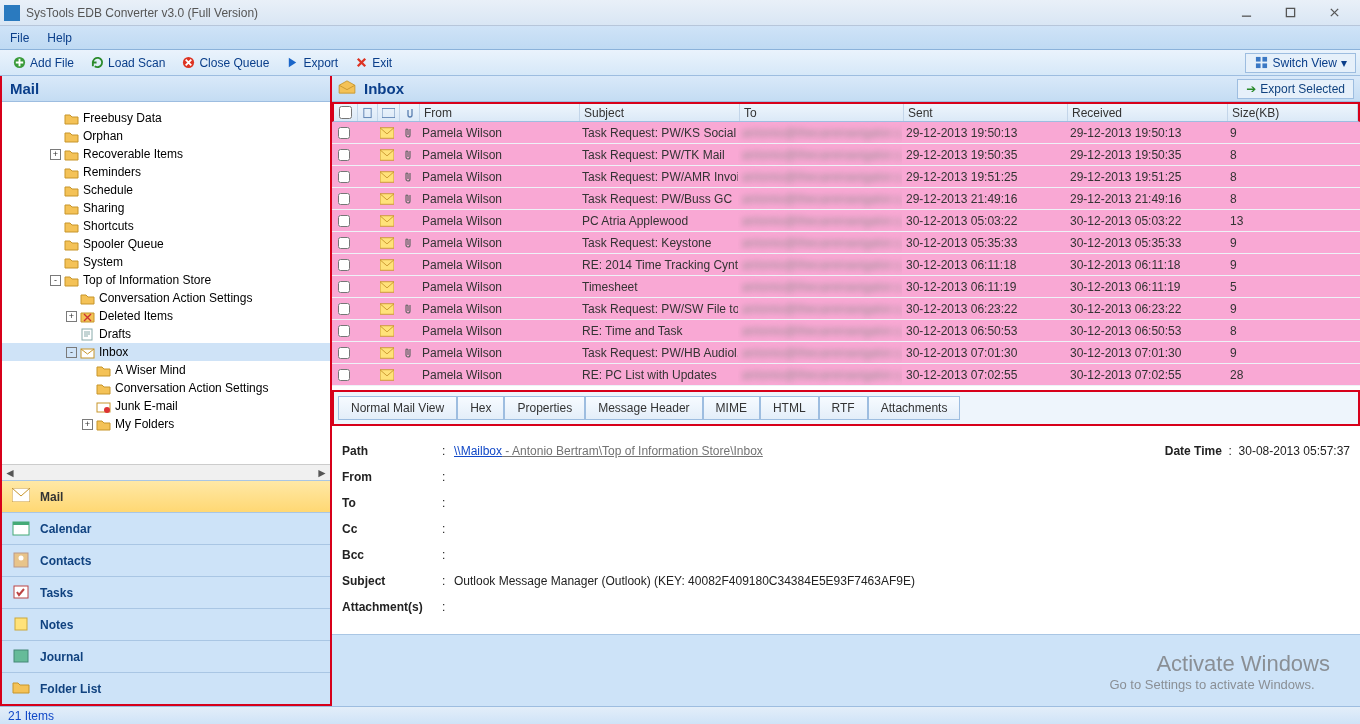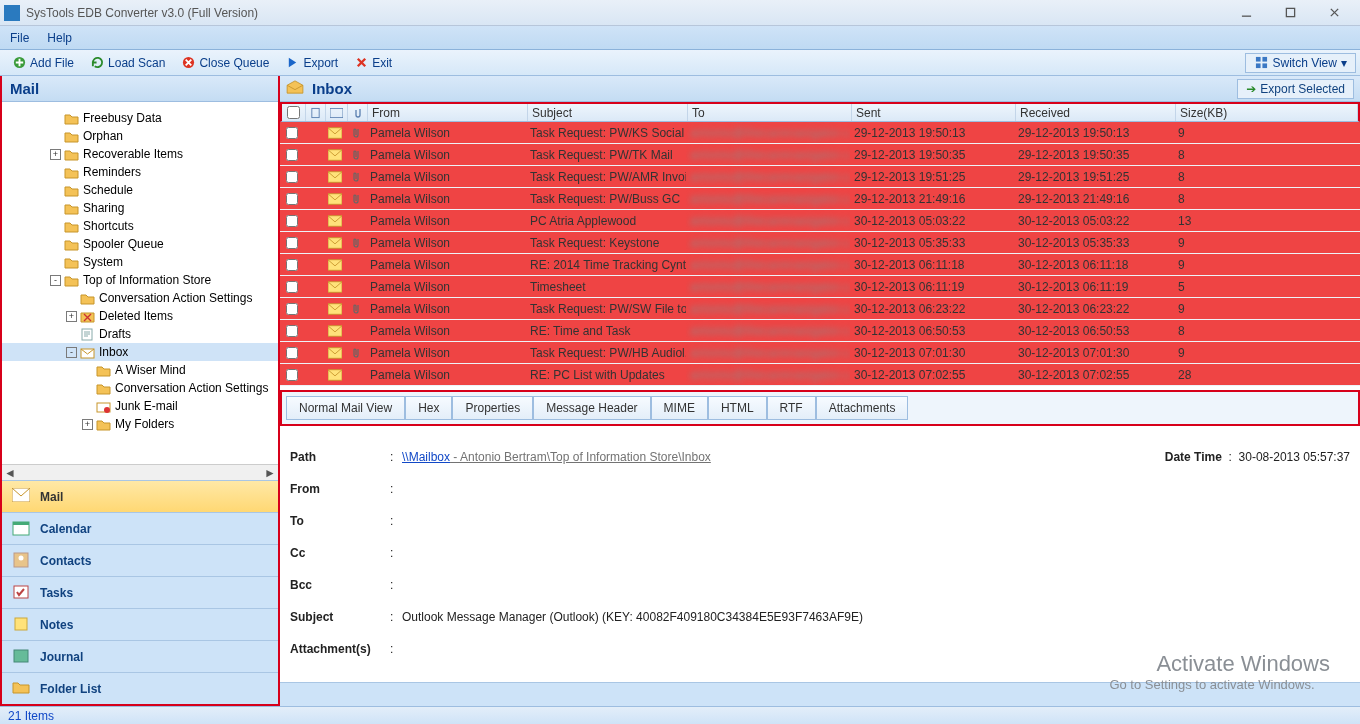--- a/index.html
+++ b/index.html
@@ -18,21 +18,21 @@
 
 
 .toolbar { height:26px; background:linear-gradient(#eaf3fc,#d6e8f8); display:flex; align-items:center; border-bottom:1px solid #9dbde0; padding:0 4px; }
 .toolbar .tbtn { display:flex; align-items:flex-start; padding:2px 8px; color:#0a3e8a; cursor:default; }
 .toolbar .ico { width:14px;height:14px;margin-right:4px;display:inline-flex;align-items:center;justify-content:center; }
 .toolbar .spacer{flex:1;}
 .tbtn svg{width:13px;height:13px;}
 
 
 .body { display:flex; height: calc(724px - 26px - 24px - 26px - 18px); }
-.left { width:280px; display:flex; flex-direction:column; border-right:1px solid #8bb2da; border:2px solid #d7001a; border-top:none; border-right:2px solid #d7001a; }
+.left { width:332px; display:flex; flex-direction:column; border-right:1px solid #8bb2da; border:2px solid #d7001a; border-top:none; border-right:2px solid #d7001a; }
 .left-header { height:26px; background:linear-gradient(#d9e9f9,#c4dcf3); color:#0a3e8a; font-weight:bold; font-size:15px; padding:4px 8px; border-bottom:1px solid #9dbde0; }
 .tree-wrap { flex:1; overflow:auto; background:#fff; position:relative; }
 .tree { padding:7px 0; }
 .tree-row { display:flex; align-items:center; height:18px; white-space:nowrap; }
 .tree-row .ind { display:inline-block; }
 .tree-row .exp { width:11px; height:11px; border:1px solid #7a7a7a; display:inline-flex; align-items:center; justify-content:center; font-size:9px; line-height:1; margin-right:3px; color:#333;}
 .tree-row .noexp { width:11px; height:11px; margin-right:3px; display:inline-block; }
 .tree-row .folder{ width:15px;height:13px; margin-right:4px; display:inline-block; }
 .tree-row.selected{ background:#cfe3f7; }
 .folder-svg{width:15px;height:13px;}
@@ -56,32 +56,32 @@
 .col-flag{width:20px;justify-content:center;}
 .col-mail{width:22px;justify-content:center;}
 .col-clip{width:20px;justify-content:center;}
 .col-from{width:160px;}
 .col-subj{width:160px;}
 .col-to{width:164px;}
 .col-sent{width:164px;}
 .col-recv{width:160px;}
 .col-size{flex:1;}
 
-.grid-body{ max-height:280px; overflow:hidden; background:#ef4444;}
+.grid-body{ max-height:280px; overflow:hidden; background:#f9a8d4;}
 .grow{ height:22px; display:flex; align-items:center; border-bottom:1px solid #eef2f7;}
 .gcell{ padding:0 4px; height:100%; display:flex; align-items:center; overflow:hidden; white-space:nowrap; text-overflow:ellipsis; color:#333;}
 .grow input[type=checkbox]{width:12px;height:12px;}
 .mail-ic{width:16px;height:12px;}
 .clip-ic{width:12px;height:12px;}
 .blur-to{ filter:blur(3px); color:#888; letter-spacing:0.4px;}
 
 .tabs-row{ display:flex; border:2px solid #d7001a; padding:4px; gap:0; background:#eef5fc; margin-top:4px;}
 .tab{ padding:4px 12px; border:1px solid #9dbde0; background:linear-gradient(#f7fbff,#e3eef9); color:#333;}
 .details{ padding:6px 10px 8px 10px; color:#222; }
-.drow{ display:flex; margin:18px 0; }
+.drow{ display:flex; margin:12px 0; }
 .dlabel{ width:100px; font-weight:bold;}
 .dcolon{ width:12px;}
 .path-link{ color:#1148c7; text-decoration:underline; }
 .datetime{ margin-left:auto; }
 .preview{ flex:1; background:#cde3f8; border-top:1px solid #a9c6e4; position:relative;}
 .watermark{position:absolute; right:30px; bottom:14px; color:#8a8f95; text-align:left;}
 .watermark .w1{font-size:22px;margin-left:47px;}
 .watermark .w2{font-size:13px;}
 
 .statusbar{ height:18px; background:linear-gradient(#e3eef9,#cfe3f7); border-top:1px solid #9dbde0; display:flex; align-items:center; padding:0 8px; color:#1148c7;}

